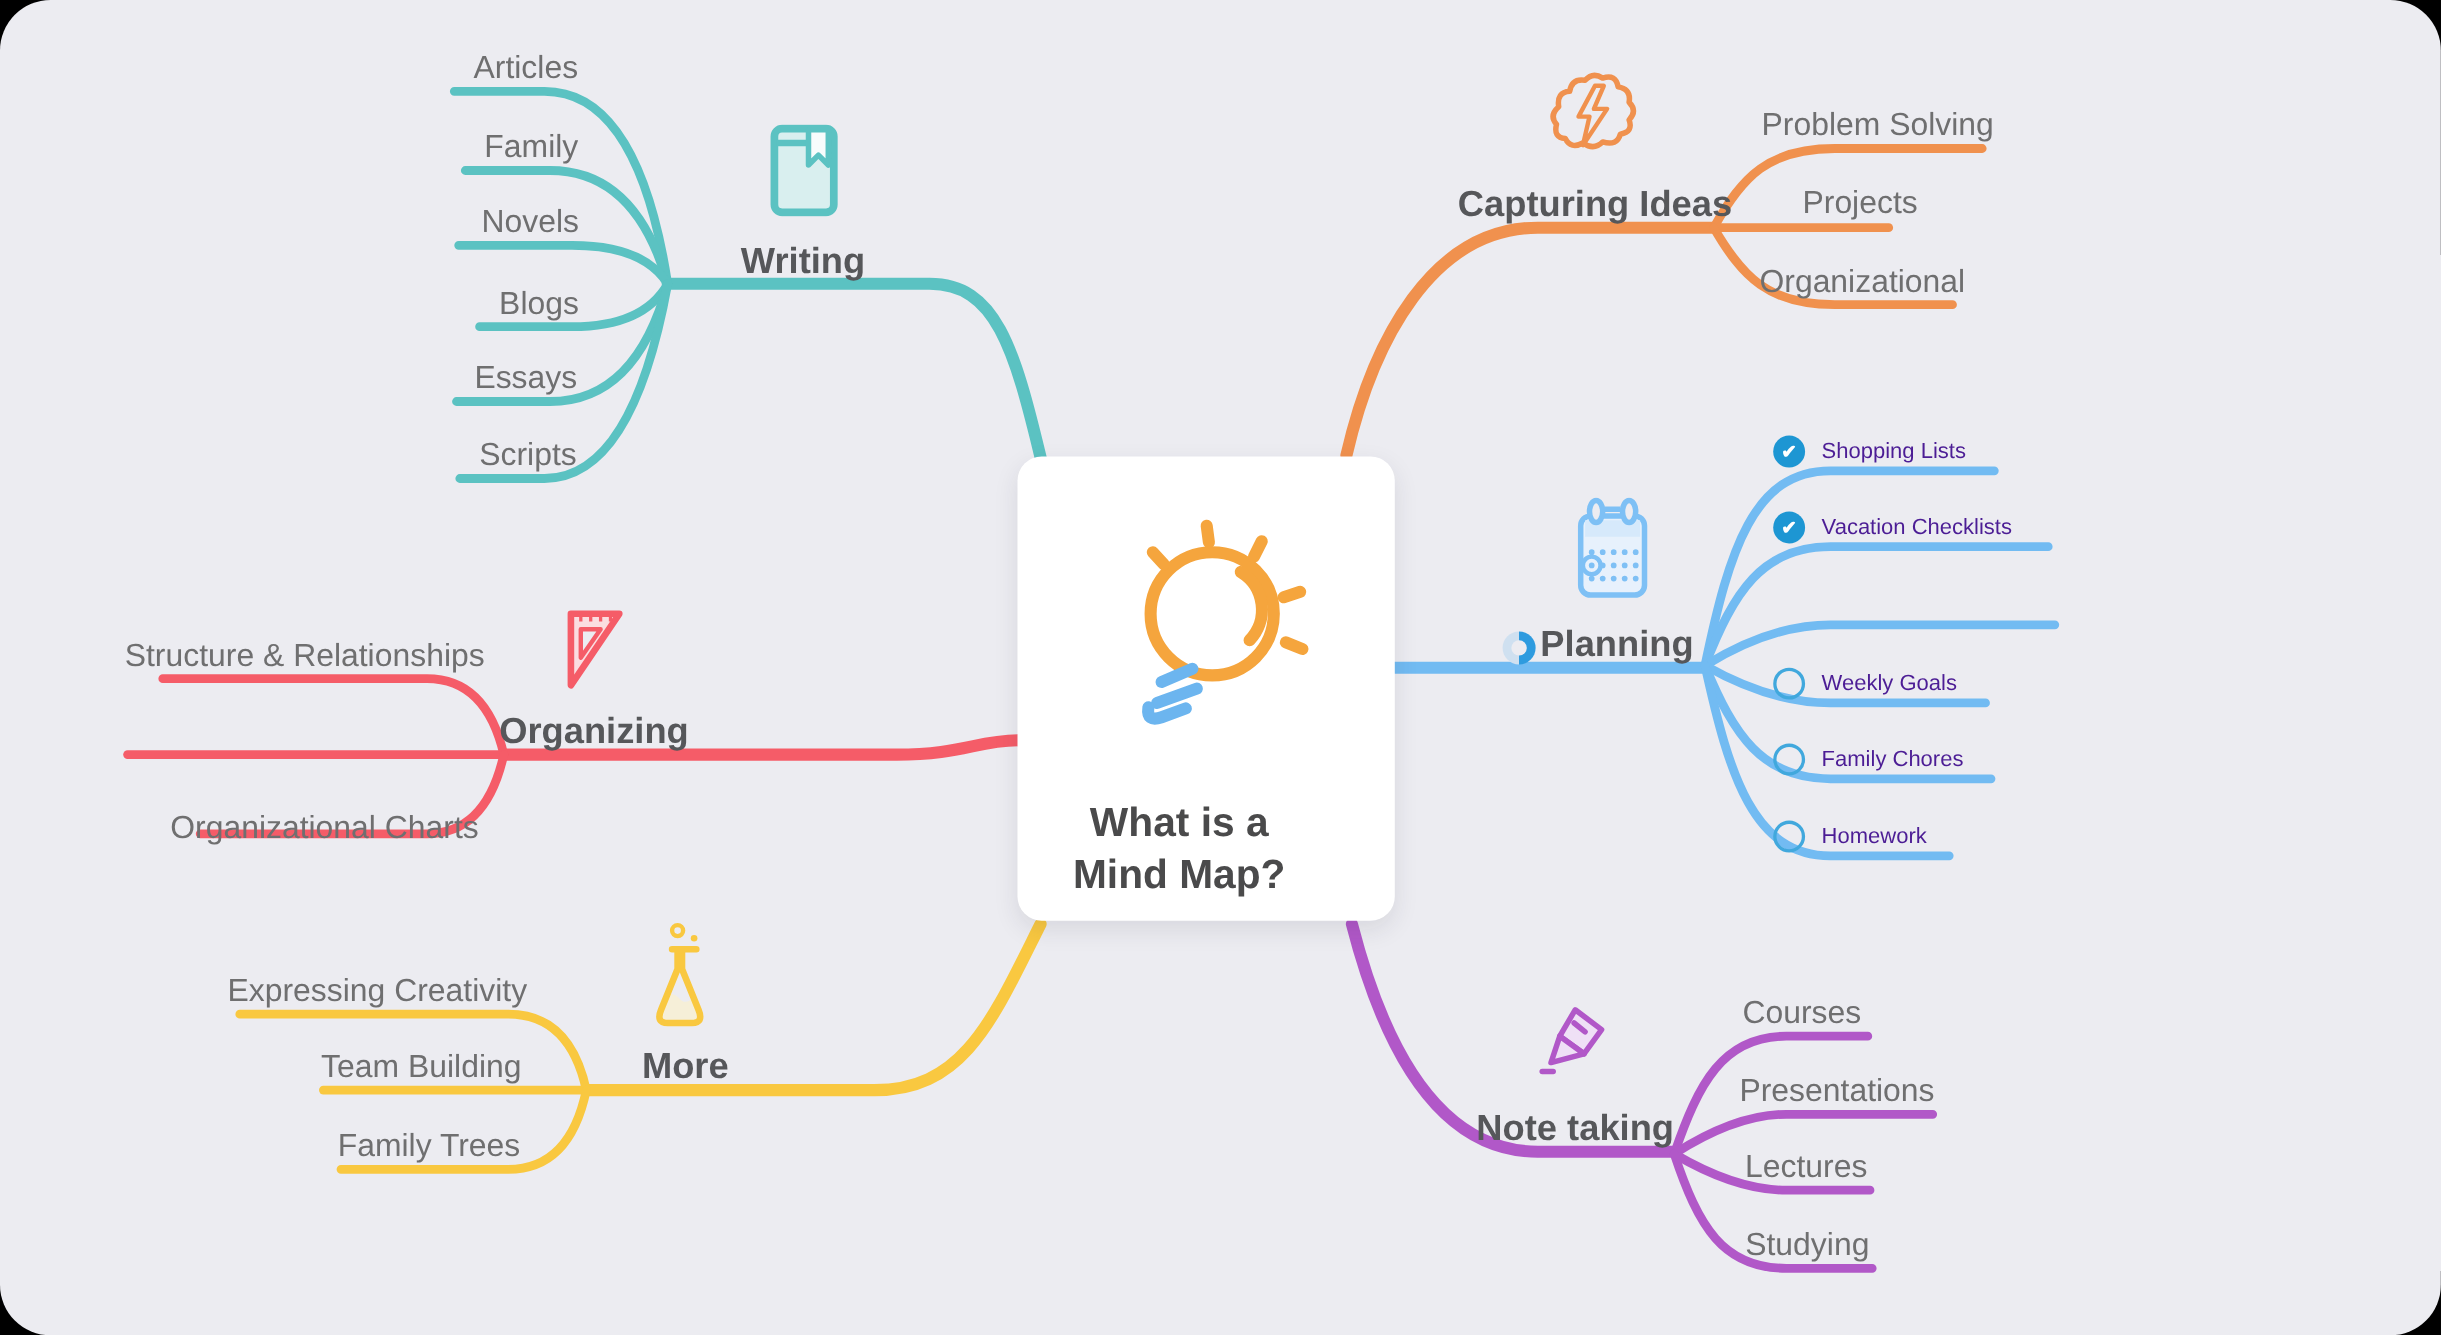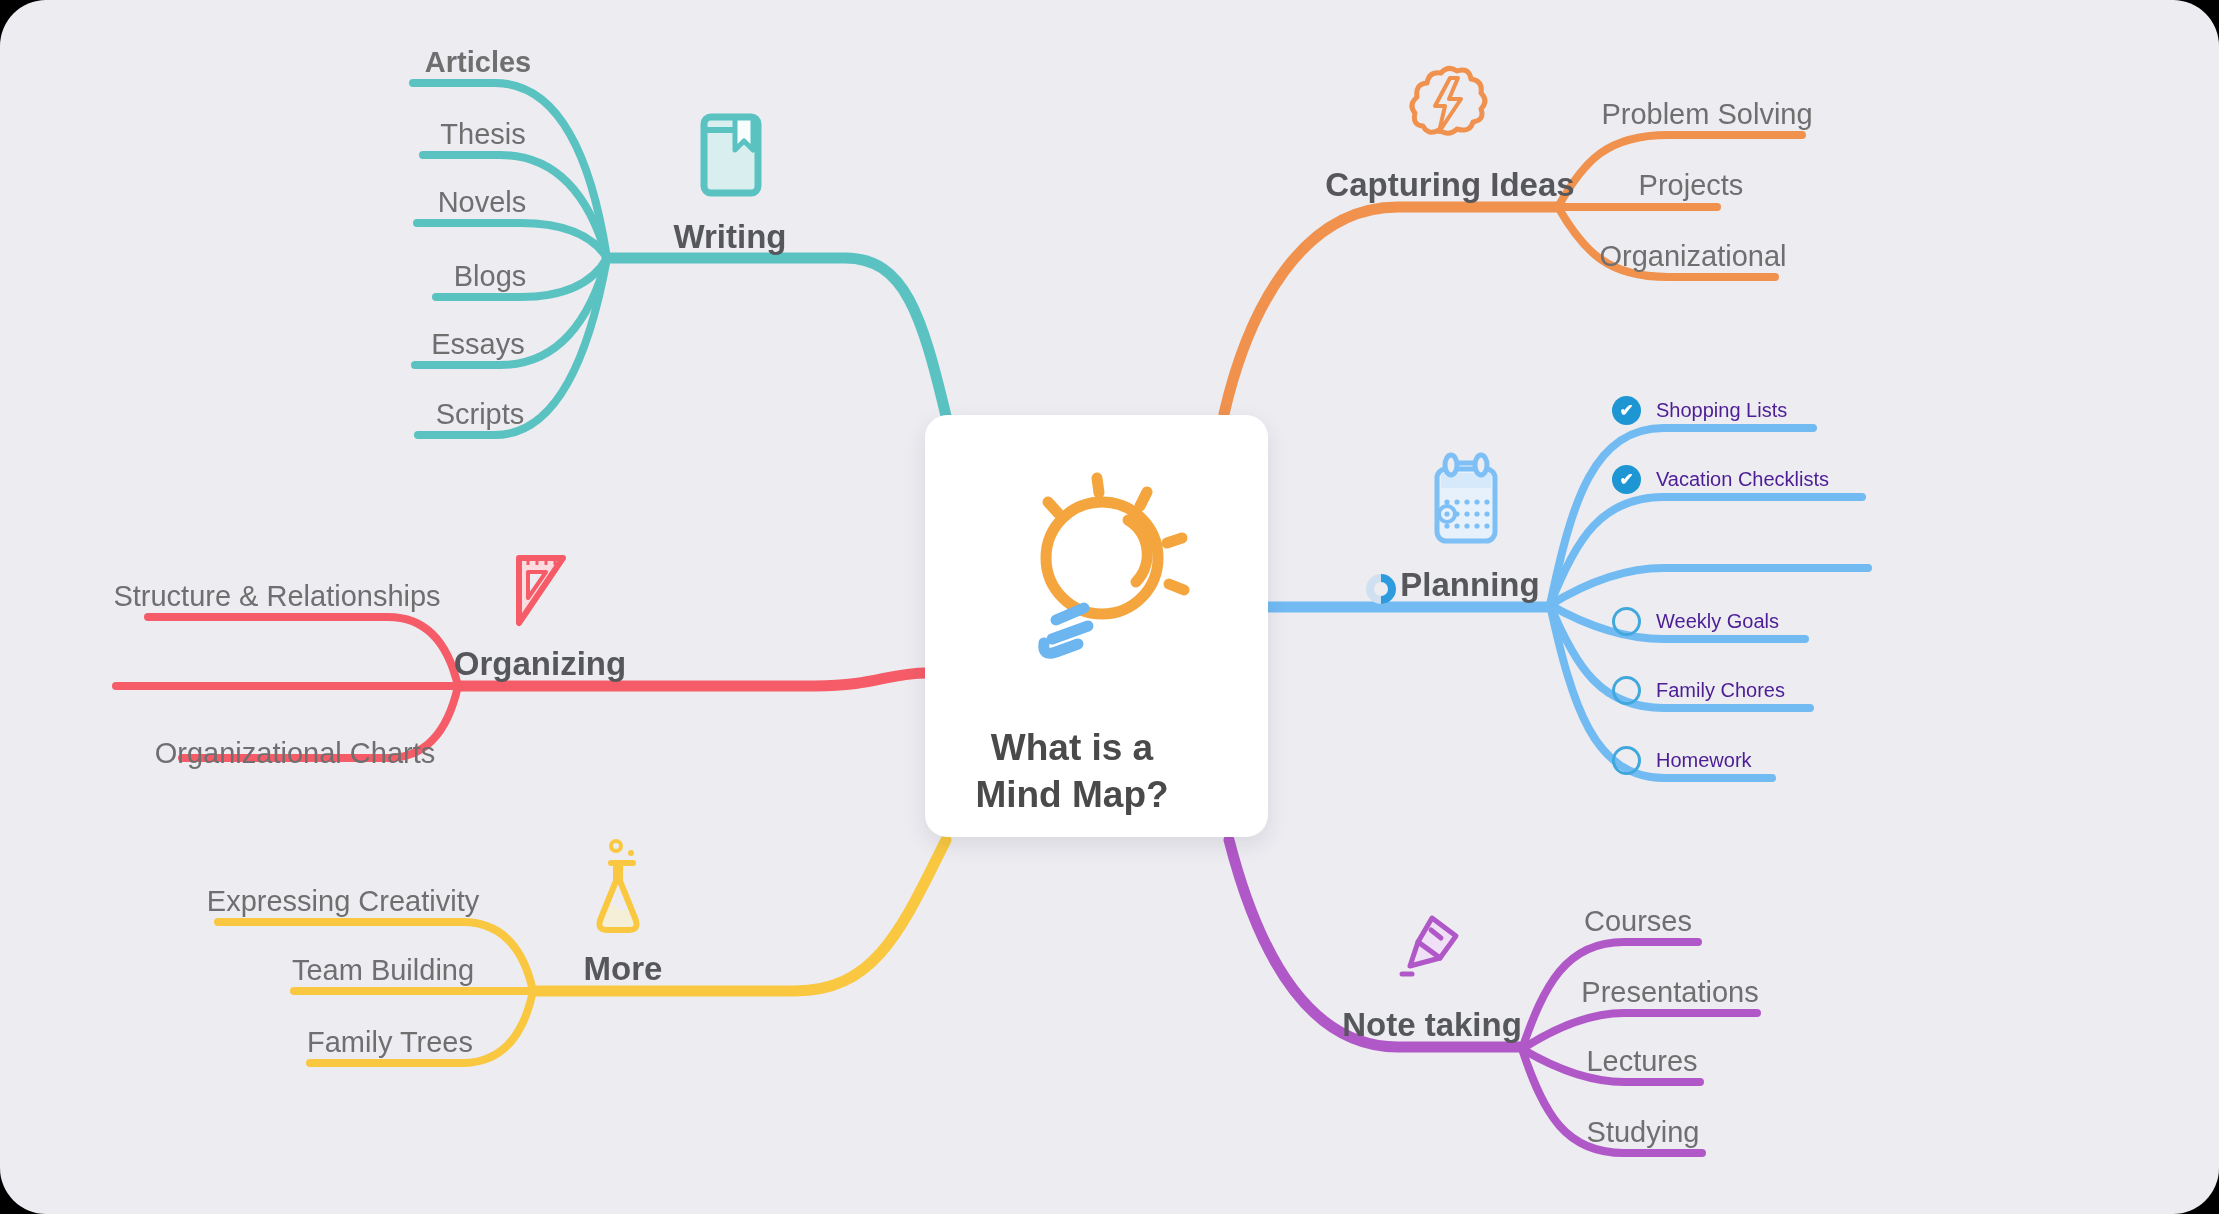--- a/index.html
+++ b/index.html
@@ -92,22 +92,22 @@
 Mind Map?</div>
 
   <div class="icon" style="left:700px;top:113px;">
     <svg width="62" height="84" viewBox="0 0 62 84">
       <rect x="4" y="4" width="54" height="76" rx="7" fill="#d9efef" stroke="#5bc2c2" stroke-width="7"></rect>
       <line x1="6" y1="17" x2="56" y2="17" stroke="#5bc2c2" stroke-width="6"></line>
       <path d="M35 5 V37 L44 28 L53 37 V5 Z" fill="#f7fcfc" stroke="#5bc2c2" stroke-width="5" stroke-linejoin="round"></path>
     </svg>
   </div>
   <div class="btitle" style="left:730px;top:218px;">Writing</div>
-  <div class="leaf" style="left:478px;top:46px;font-weight:bold;">Articles</div>
-  <div class="leaf" style="left:483px;top:118px;">Thesis</div>
+  <div class="leaf" style="left:478px;top:46px;">Articles</div>
+  <div class="leaf" style="left:483px;top:118px;">Family</div>
   <div class="leaf" style="left:482px;top:186px;">Novels</div>
   <div class="leaf" style="left:490px;top:260px;">Blogs</div>
   <div class="leaf" style="left:478px;top:328px;">Essays</div>
   <div class="leaf" style="left:480px;top:398px;">Scripts</div>
 
   <div class="icon" style="left:512px;top:552px;">
     <svg width="58" height="78" viewBox="0 0 58 78">
       <path d="M7 6 H51 L7 71 Z" fill="#fbdde1" stroke="#f55c68" stroke-width="6" stroke-linejoin="round"></path>
       <path d="M16 20 H34 L16 46 Z" fill="#ececf1" stroke="#f55c68" stroke-width="4" stroke-linejoin="round"></path>
       <path d="M16 8 v5 M25 8 v5 M34 8 v5 M43 8 v5" stroke="#f55c68" stroke-width="3" fill="none"></path>

